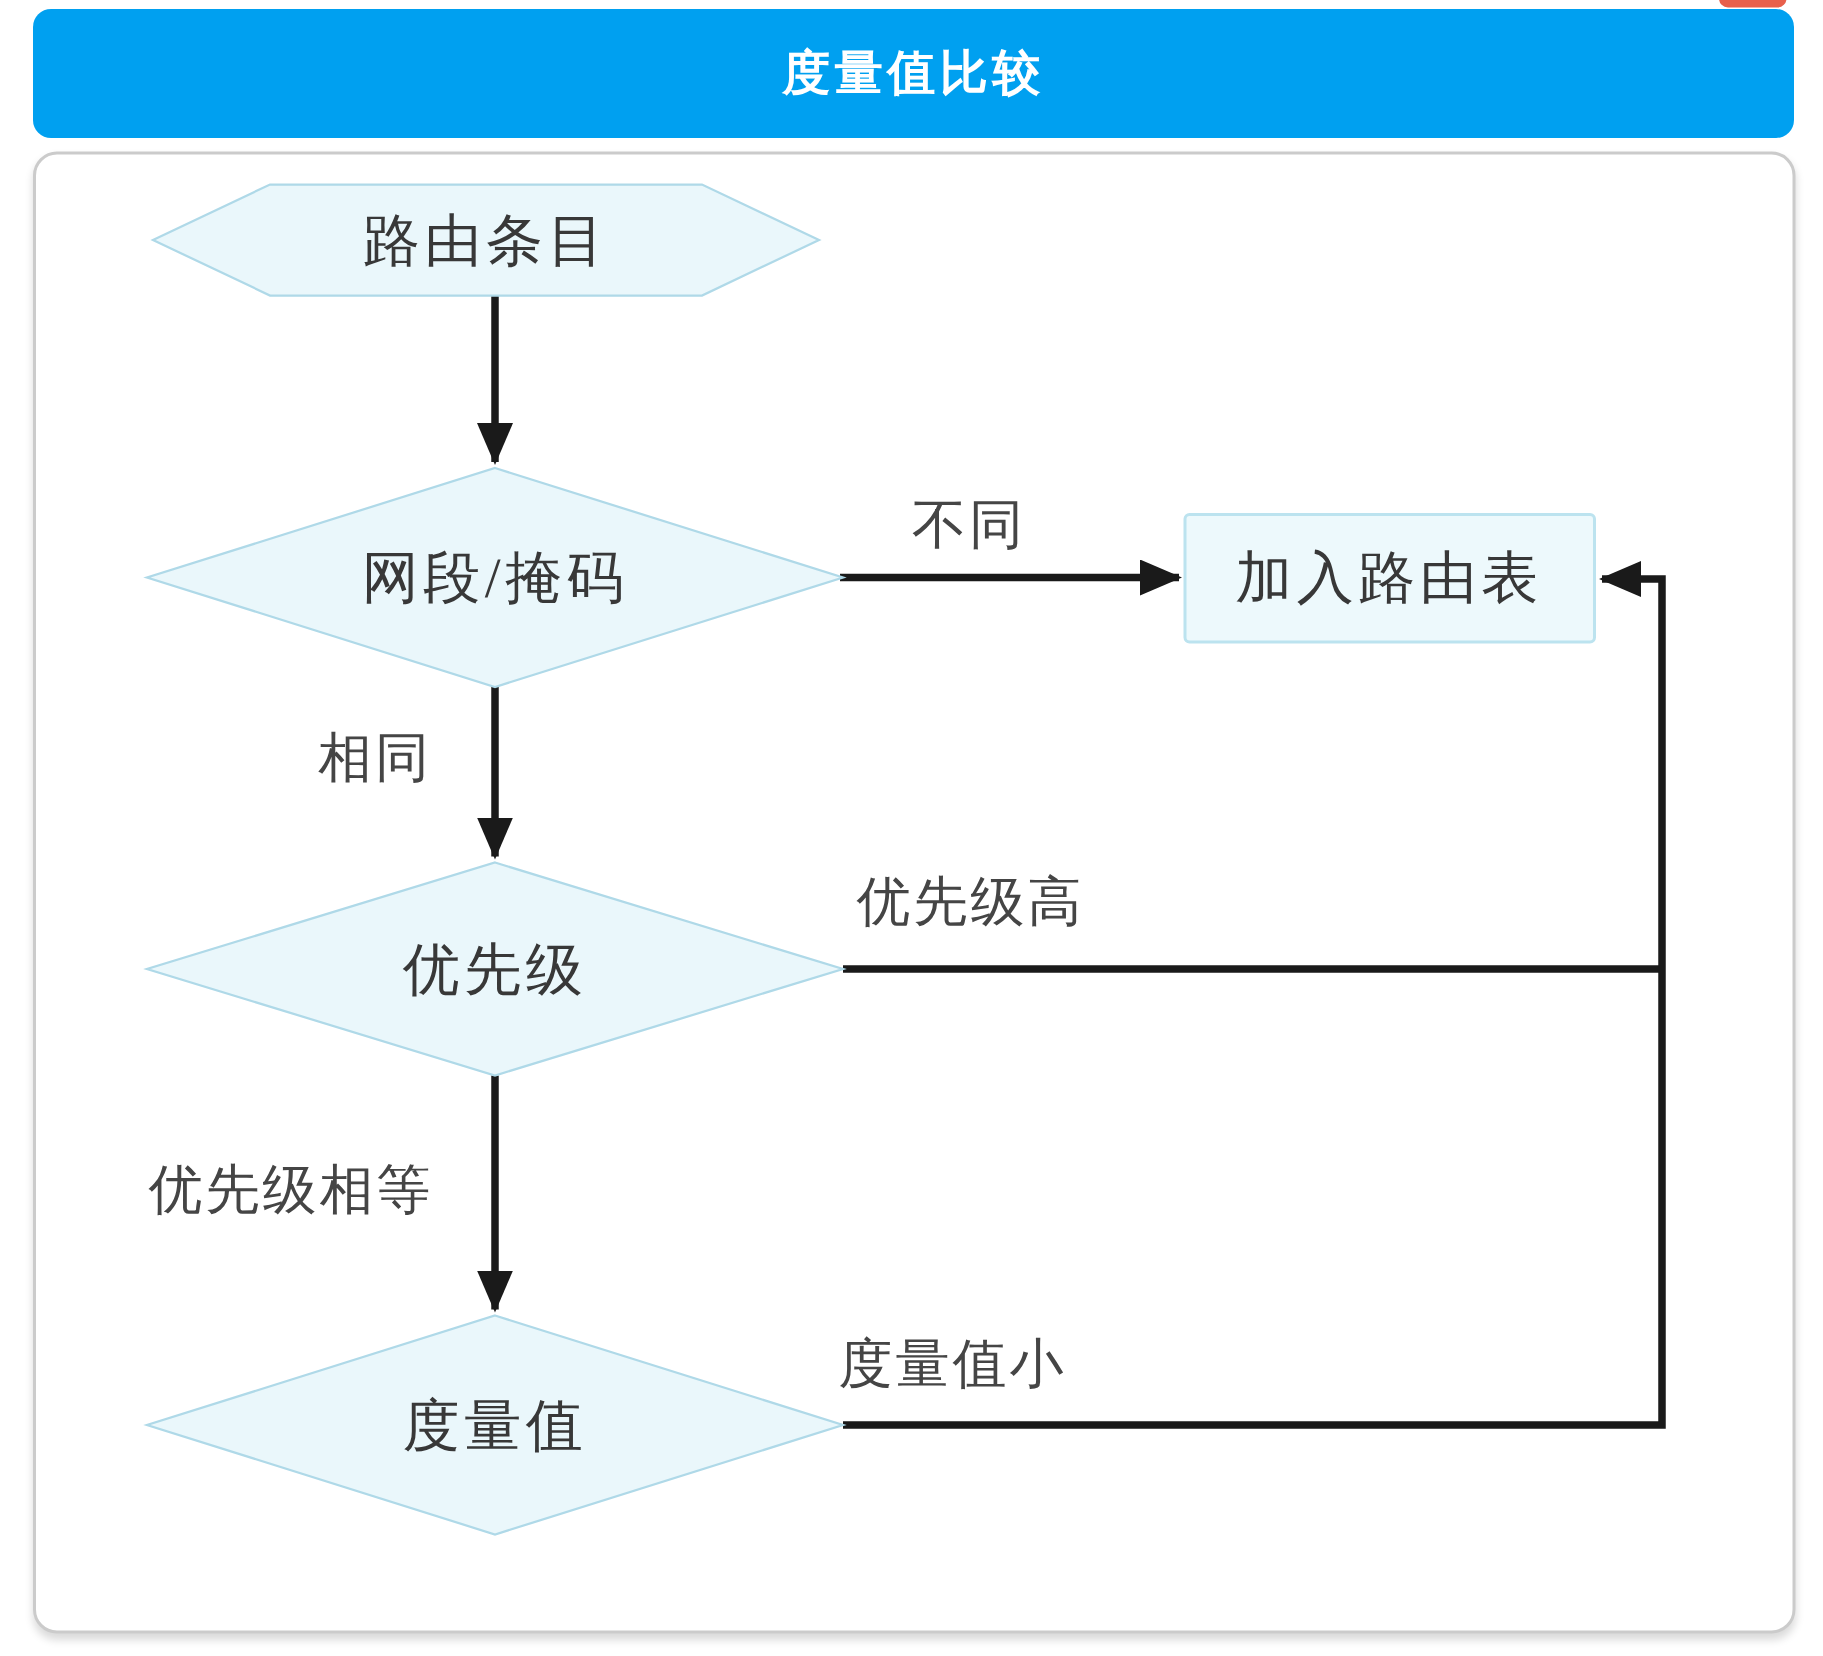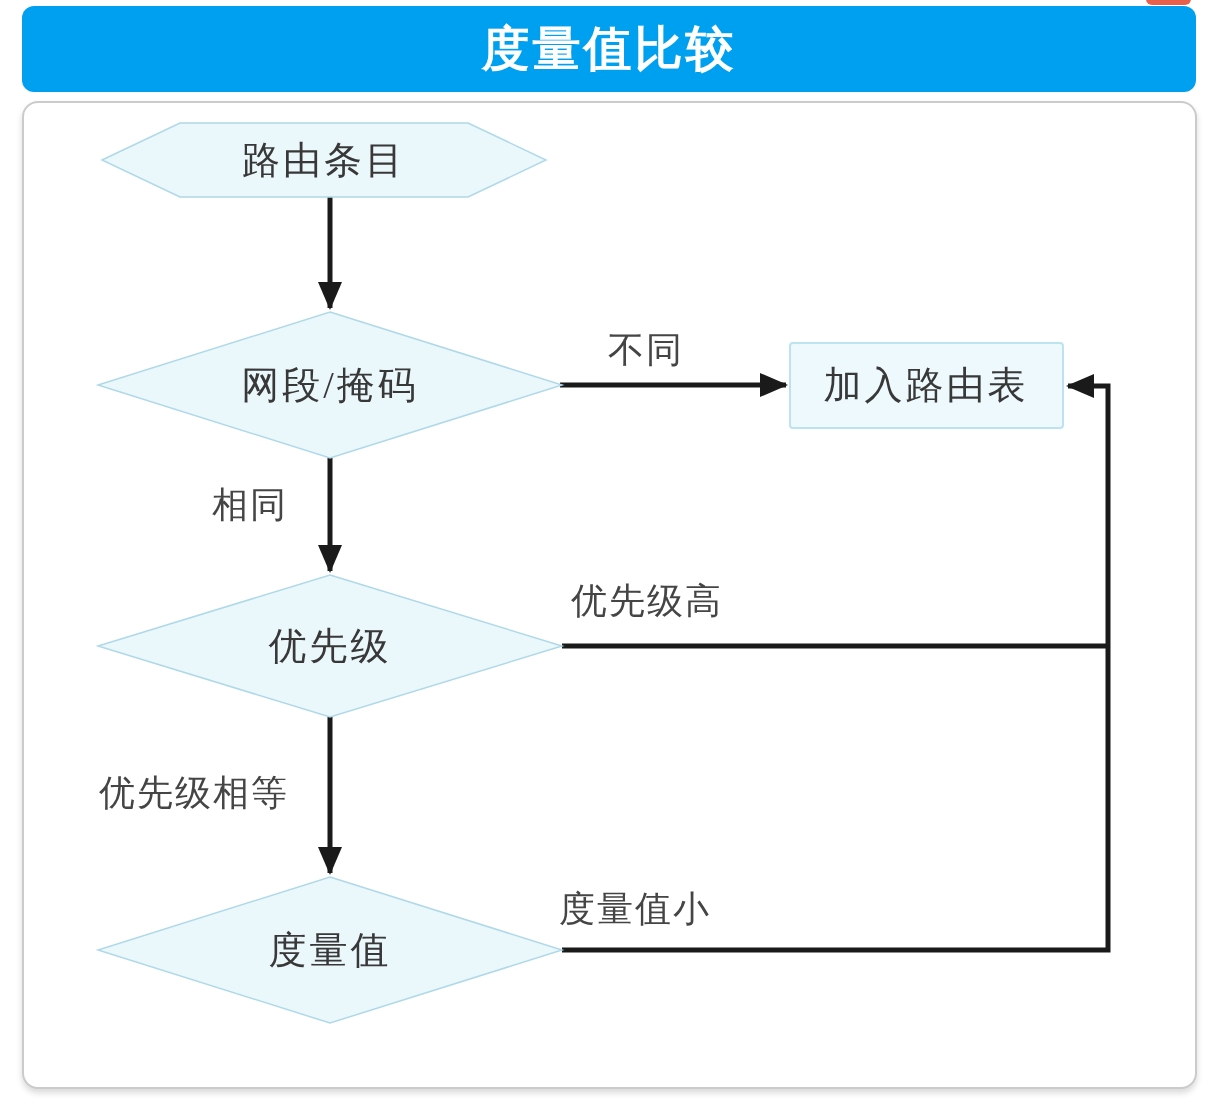--- a/index.html
+++ b/index.html
@@ -33,21 +33,21 @@
     width: 1174px;
     height: 86px;
     background: #00A0F0;
     border-radius: 12px;
     display: flex;
     align-items: center;
     justify-content: center;
   }
   .title-bar .page-title {
     color: #ffffff;
-    font-size: 48px;
+    font-size: 32px;
     font-weight: bold;
     letter-spacing: 3px;
     font-family: "Liberation Serif", "DejaVu Serif", serif;
   }
   .flow-panel {
     position: absolute;
     left: 22px;
     top: 101px;
     width: 1171px;
     height: 984px;

